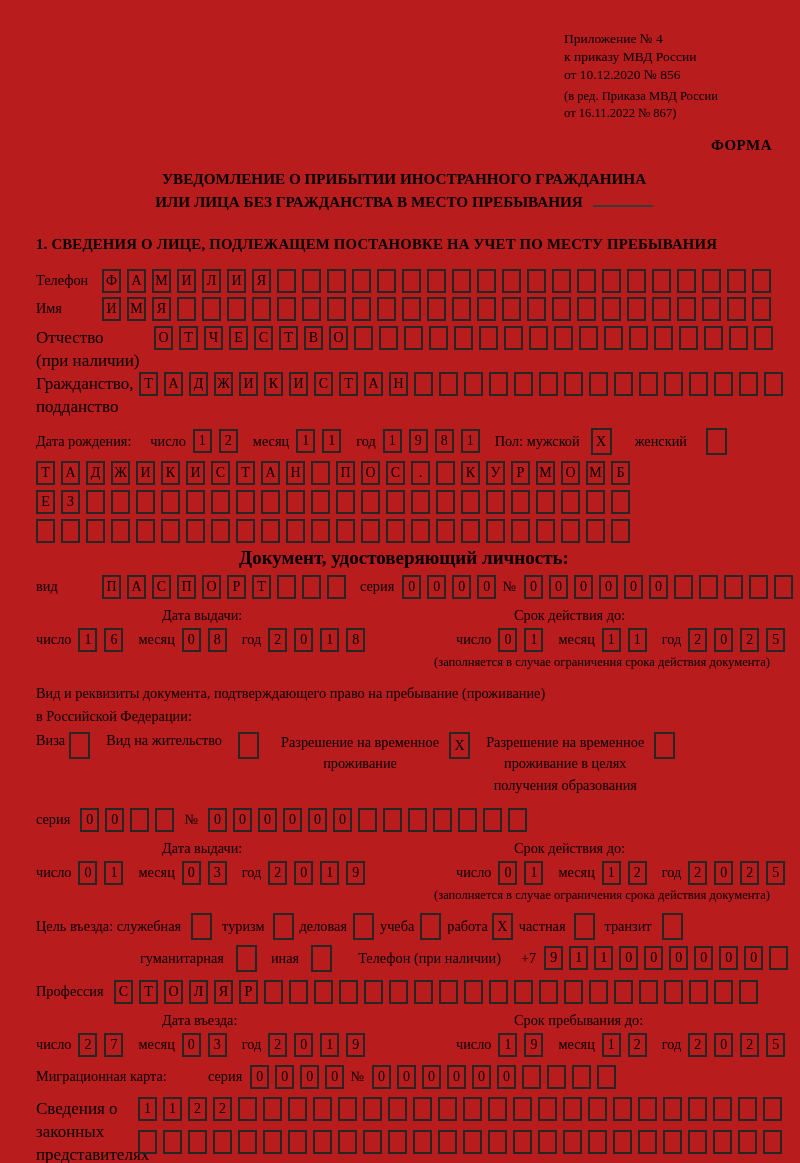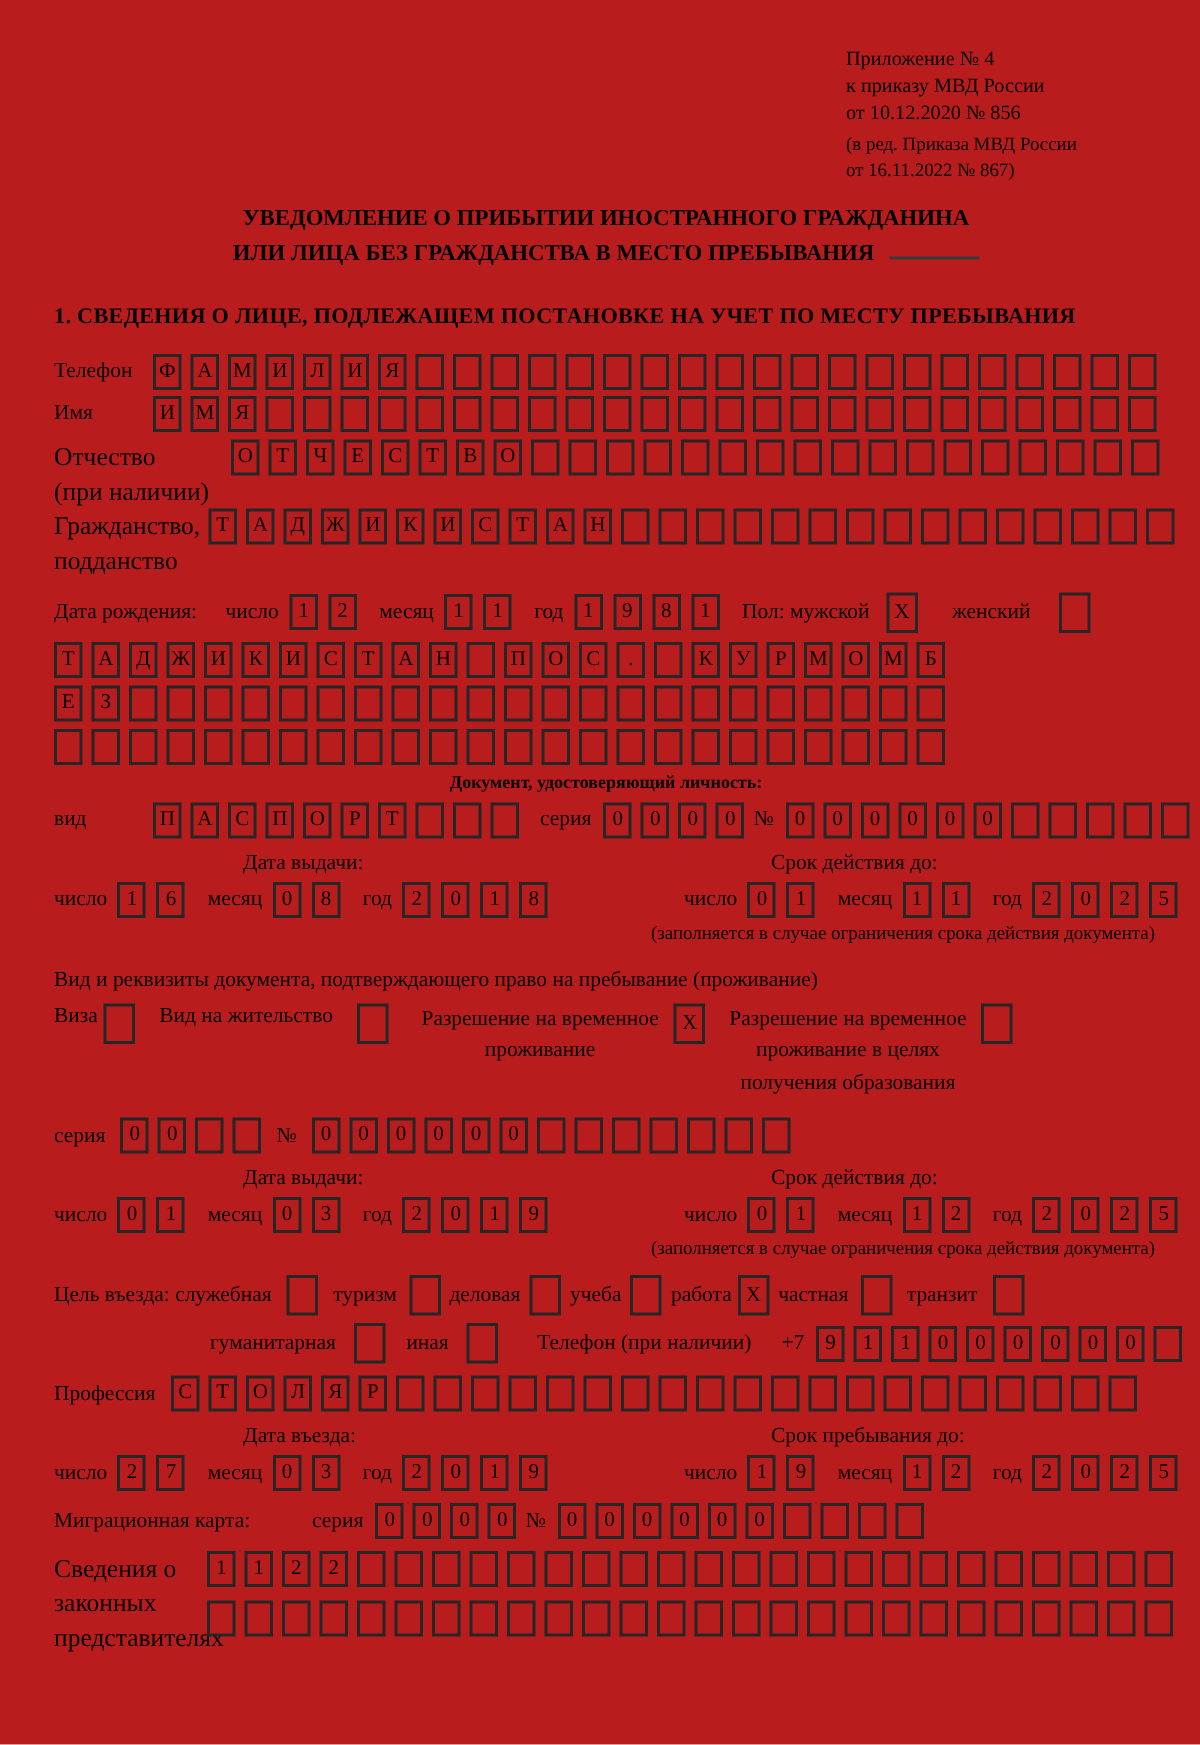--- a/index.html
+++ b/index.html
@@ -36,21 +36,21 @@
   .dg .boxes{margin-right:8px;}
   .dg .box{margin-right:7px;}
 
   .date-pair{display:flex;}
   .date-col.left{width:398px;flex:0 0 auto;}
   .date-col.right{flex:1;padding-left:22px;}
   .date-caption{font-size:14.3px;margin-left:126px;margin-bottom:4px;}
   .date-caption.r{margin-left:58px;}
   .note{font-size:12.6px;text-align:right;margin-top:3px;padding-right:2px;}
 
-  .doc-heading{text-align:center;font-weight:bold;font-size:12px;margin-top:4px;margin-bottom:6px;}
+  .doc-heading{text-align:center;font-weight:bold;font-size:19px;margin-top:4px;margin-bottom:6px;}
   .intro{font-size:14.3px;line-height:1.6;margin-top:12px;}
 
   .visa-row{display:flex;align-items:flex-start;margin-top:4px;font-size:14.3px;}
   .visa-label{text-align:center;line-height:1.5;white-space:nowrap;}
 
   
   .mt4{margin-top:4px;}.mt5{margin-top:5px;}.mt6{margin-top:6px;}.mt8{margin-top:8px;}
   .mt10{margin-top:10px;}.mt12{margin-top:12px;}.mt16{margin-top:16px;}
   .mb5{margin-bottom:5px;}.mb9{margin-bottom:9px;}
   .ml4{margin-left:4px;}.ml6{margin-left:6px;}.ml8{margin-left:8px;}.ml10{margin-left:10px;}
@@ -69,20 +69,21 @@
 <div class="page">
 
   <div class="header-block">
     <div>Приложение № 4</div>
     <div>к приказу МВД России</div>
     <div>от 10.12.2020 № 856</div>
     <div class="small gap">(в ред. Приказа МВД России</div>
     <div class="small">от 16.11.2022 № 867)</div>
   </div>
 
+  <div class="forma">ФОРМА</div>
 
   <div class="title">
     <div>УВЕДОМЛЕНИЕ О ПРИБЫТИИ ИНОСТРАННОГО ГРАЖДАНИНА</div>
     <div>
       <span>ИЛИ ЛИЦА БЕЗ ГРАЖДАНСТВА В МЕСТО ПРЕБЫВАНИЯ</span><span class="blank-line"></span>
     </div>
   </div>
 
   <div class="sec-heading">1. СВЕДЕНИЯ О ЛИЦЕ, ПОДЛЕЖАЩЕМ ПОСТАНОВКЕ НА УЧЕТ ПО МЕСТУ ПРЕБЫВАНИЯ</div>
 
@@ -415,20 +416,21 @@
             <span class="box">2</span>
             <span class="box">5</span>
           </span>
       </div>
     </div>
   </div>
   <div class="note">(заполняется в случае ограничения срока действия документа)</div>
 
   <div class="intro">
     <div>Вид и реквизиты документа, подтверждающего право на пребывание (проживание)</div>
+    <div>в Российской Федерации:</div>
   </div>
 
   <div class="visa-row">
     <span>Виза</span>
     <span class="boxes cbx ml4">
         <span class="box"></span>
       </span>
     <span class="ml10">Вид на жительство</span>
     <span class="boxes cbx ml16">
         <span class="box"></span>

